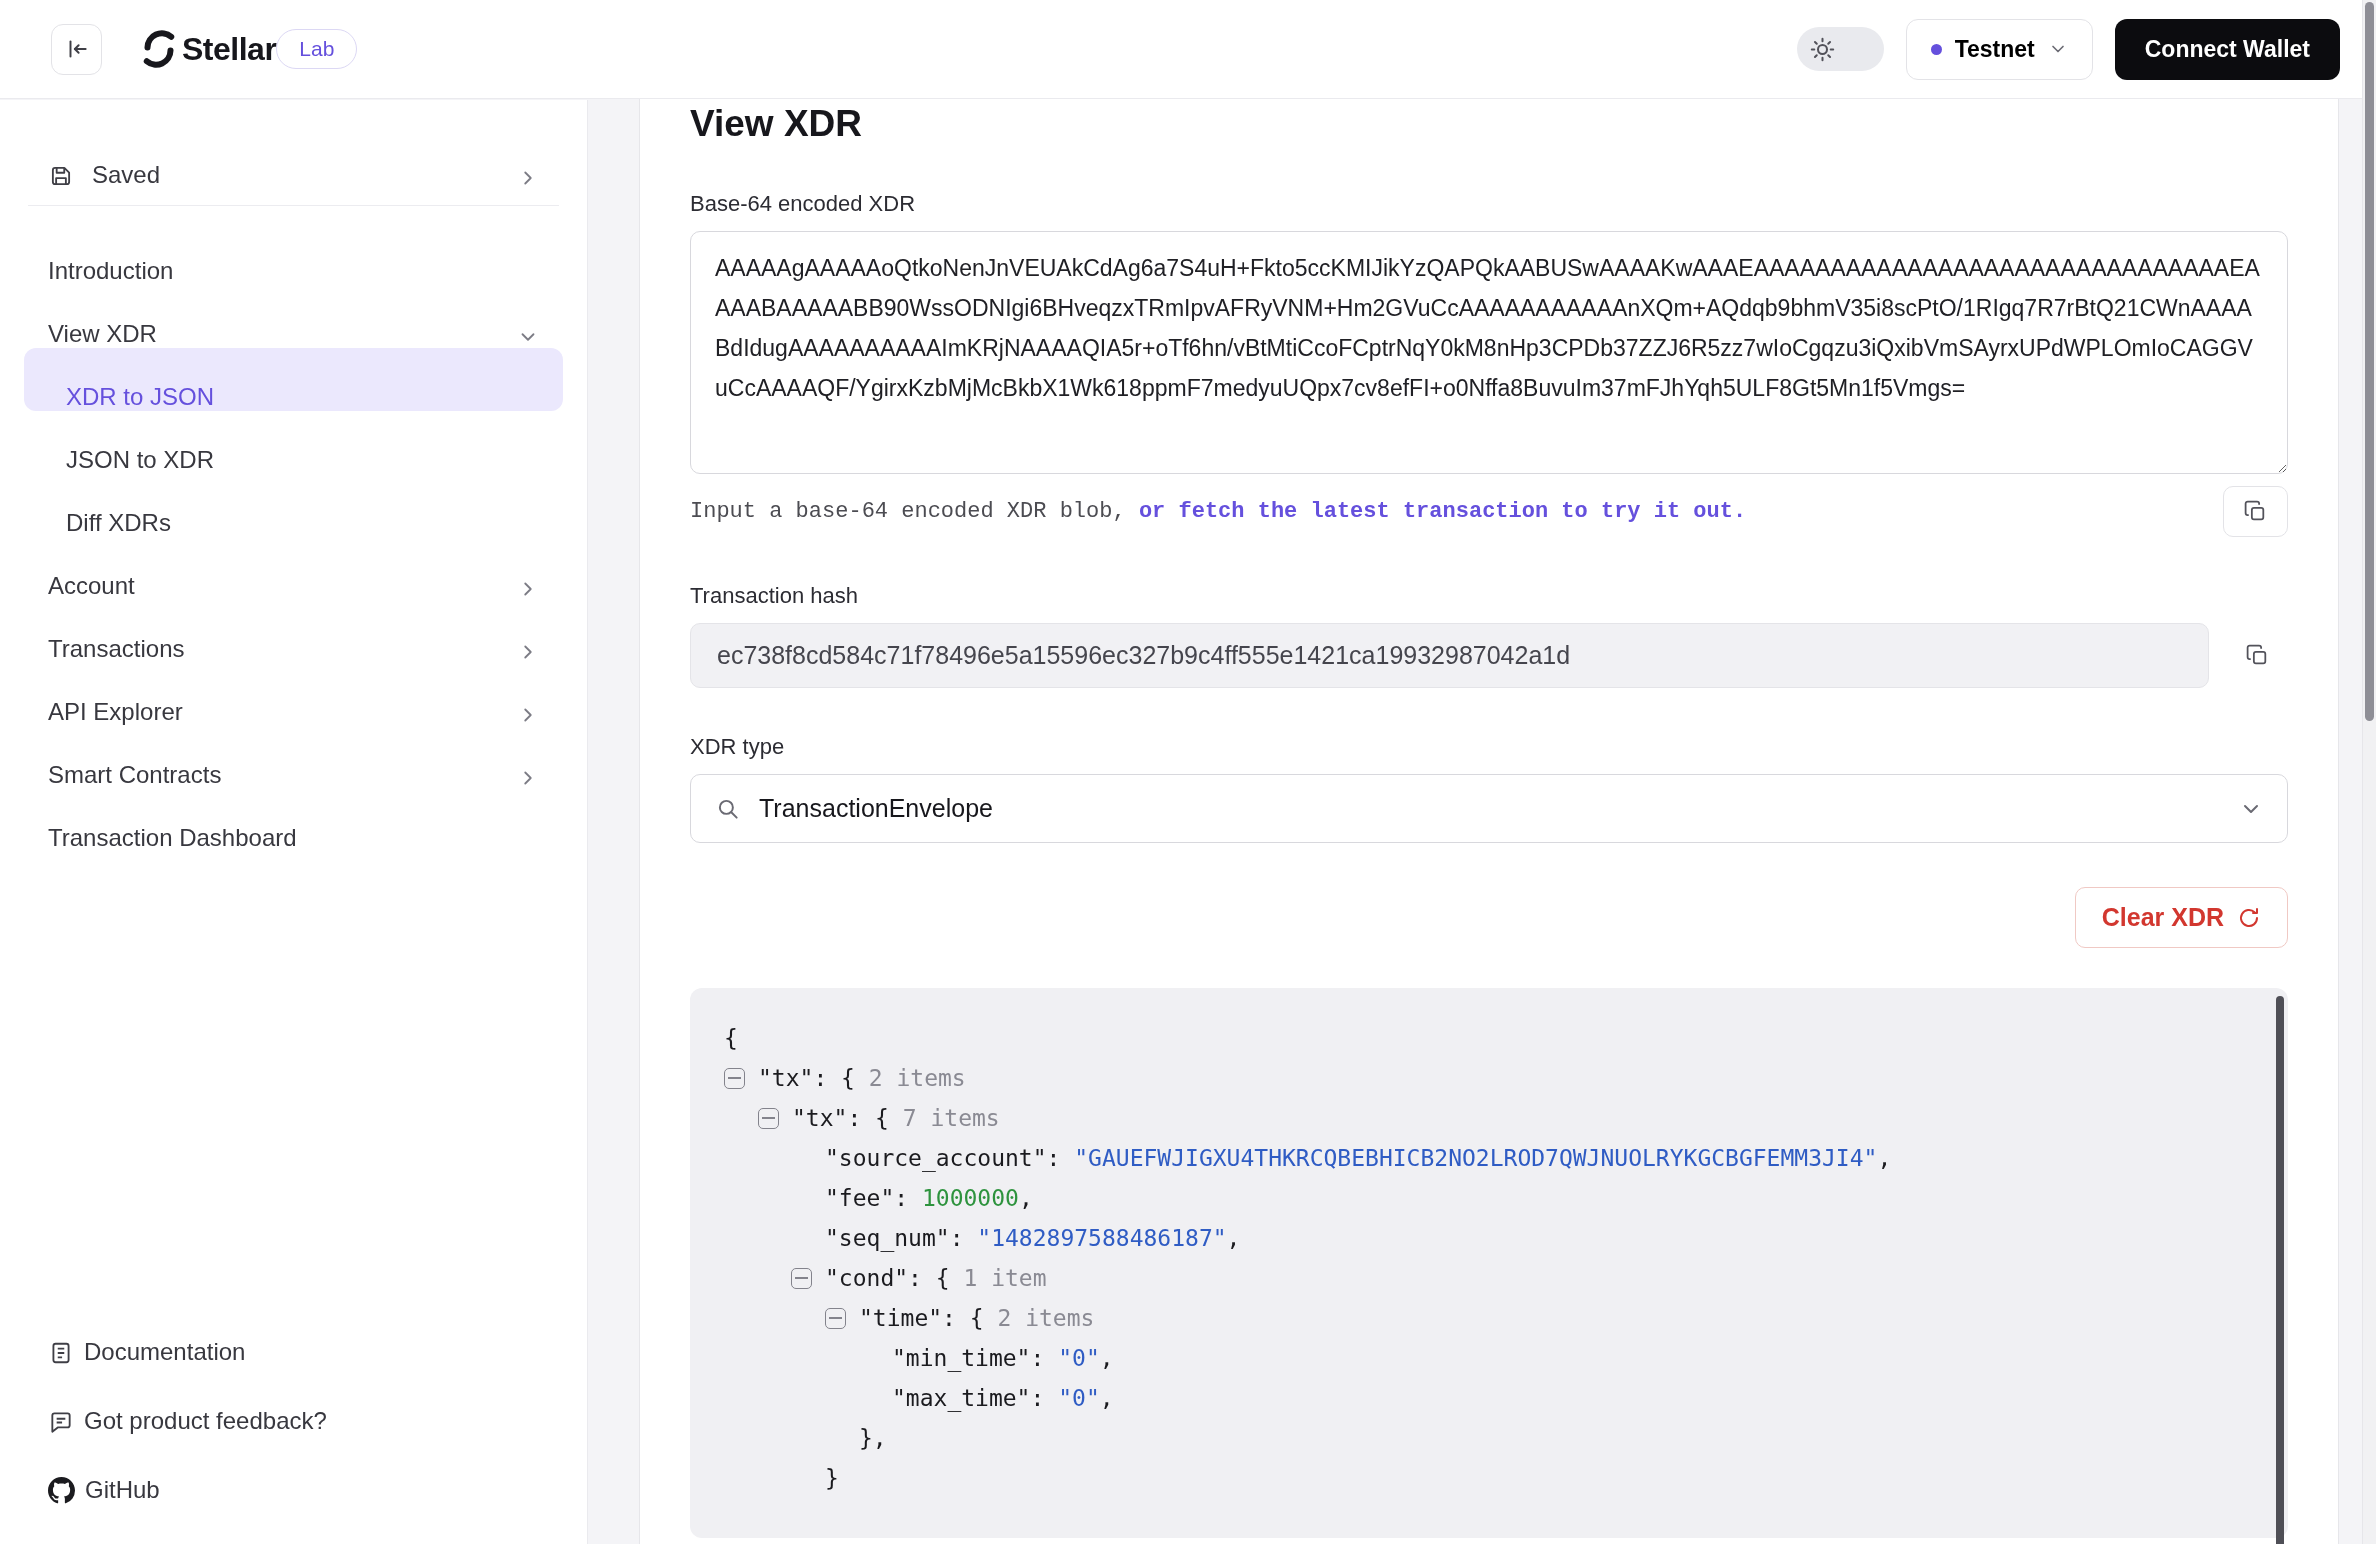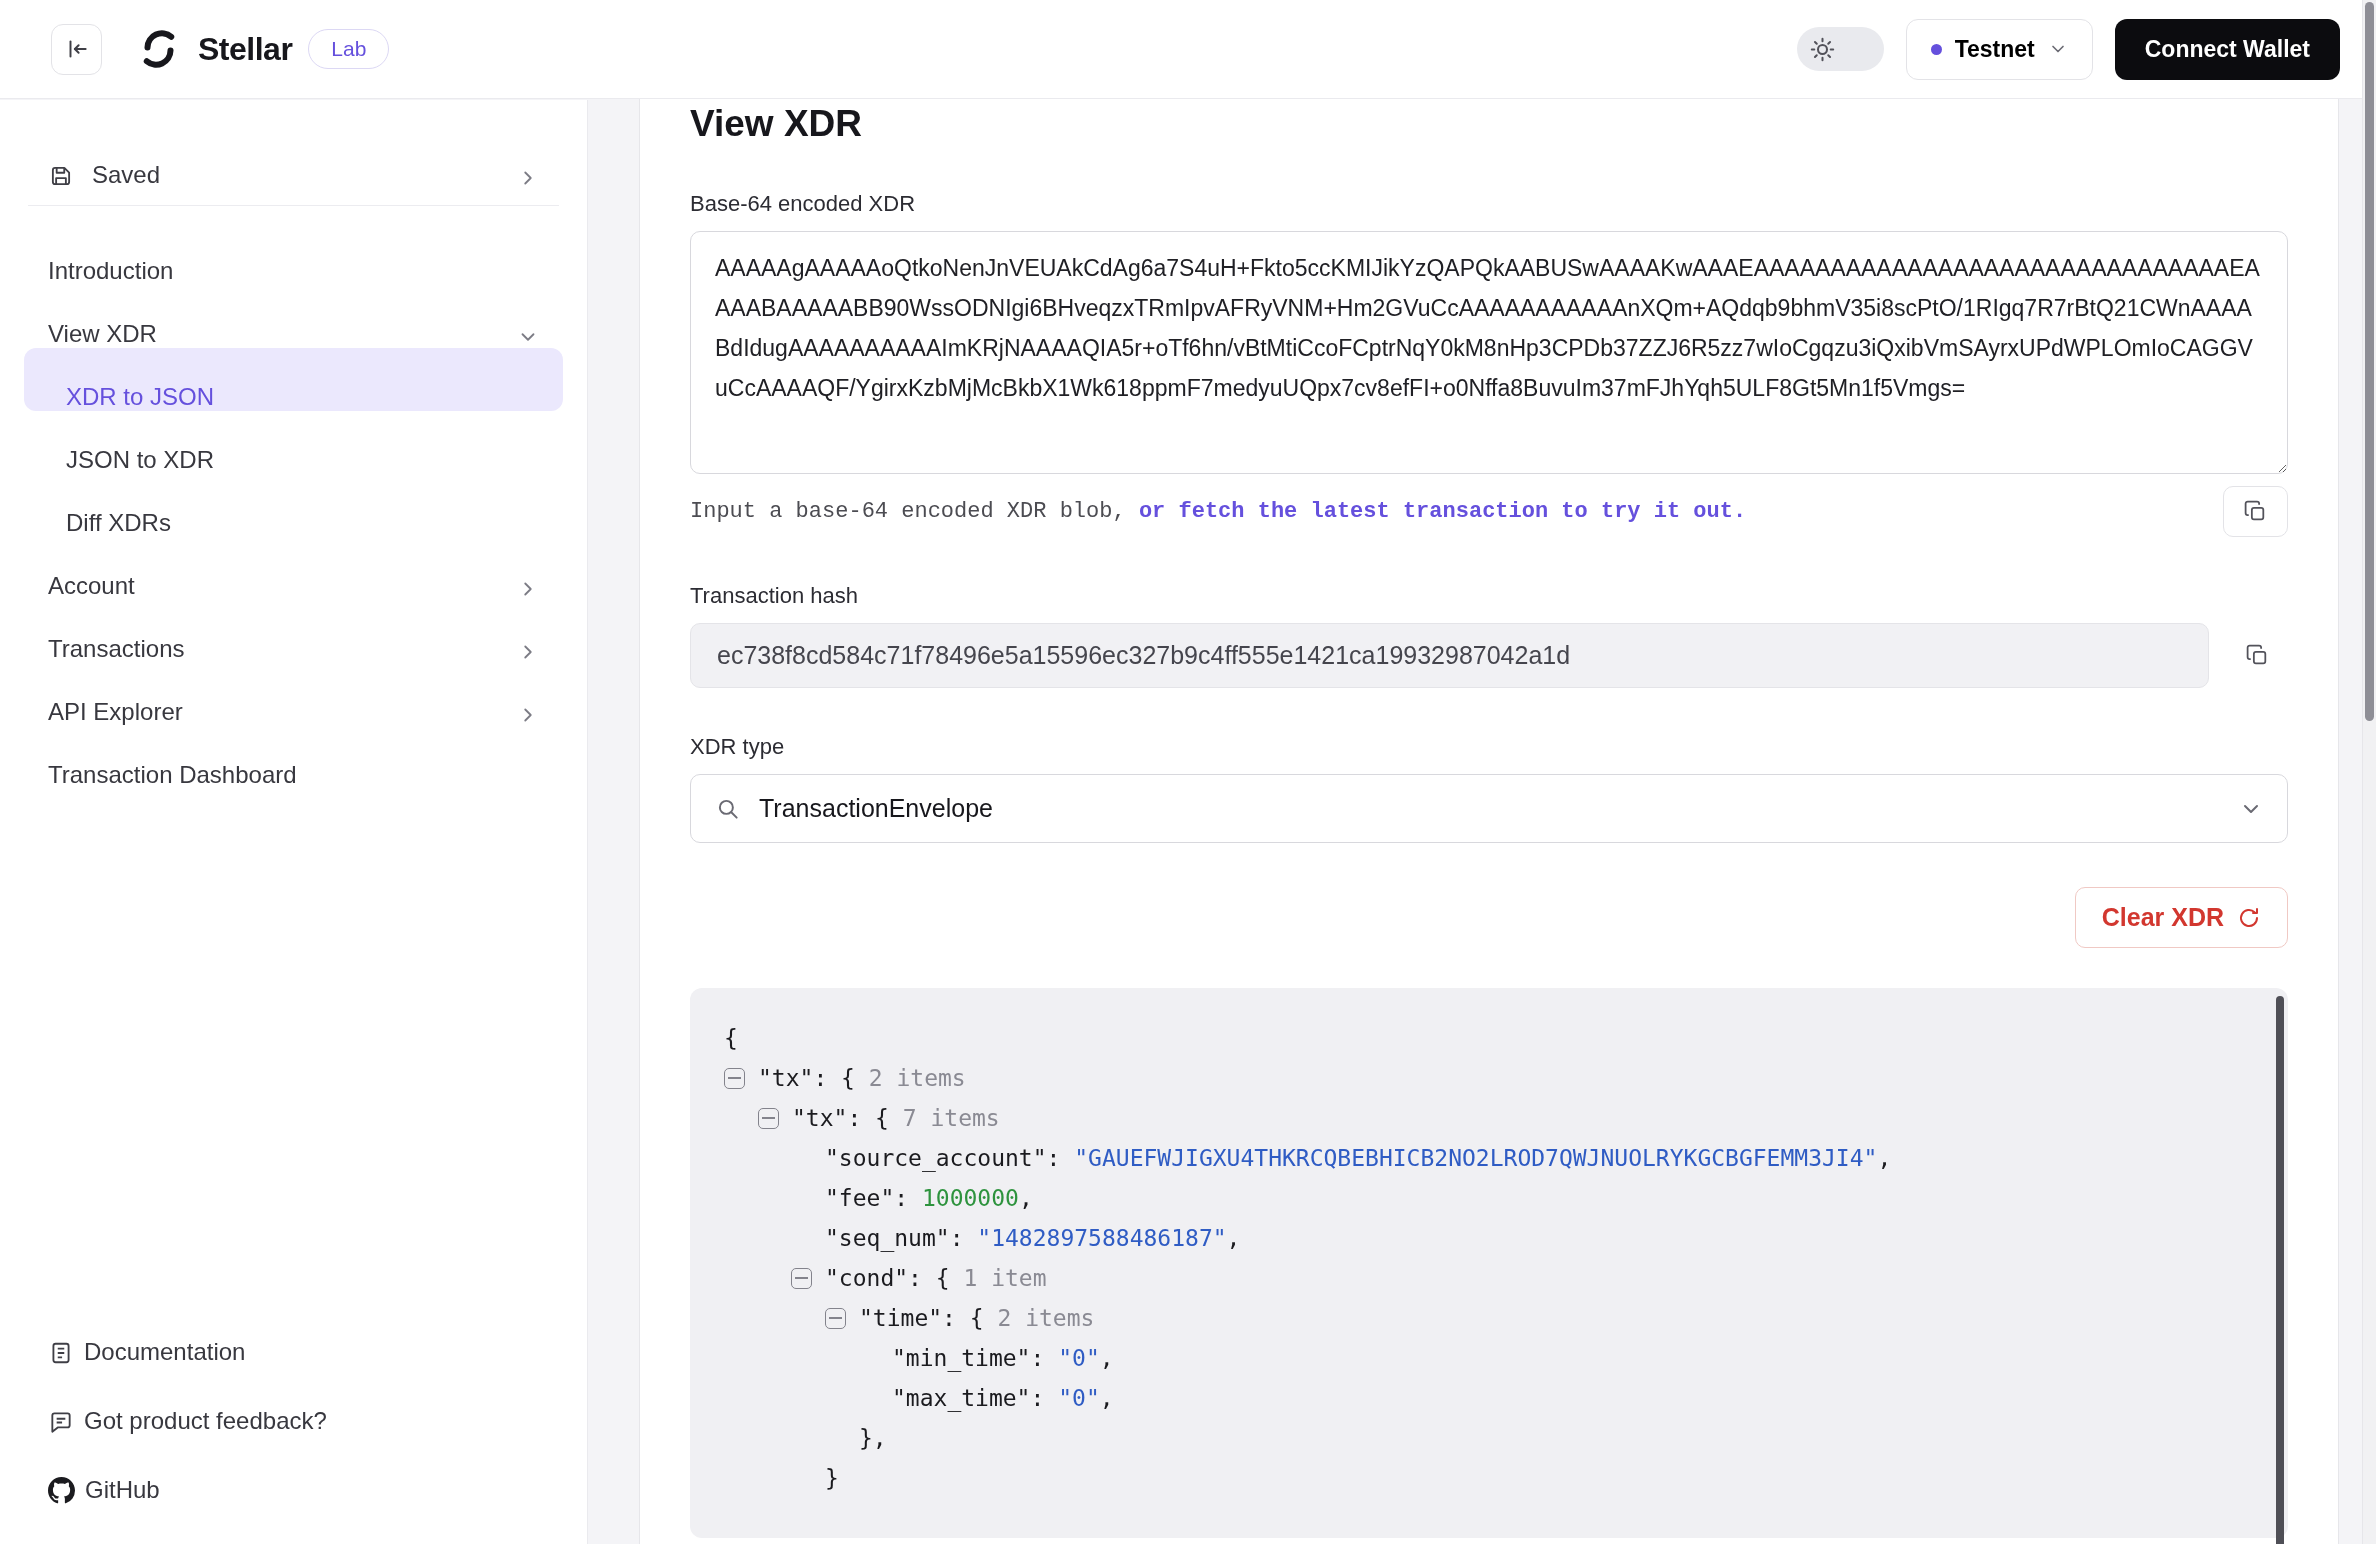--- a/index.html
+++ b/index.html
@@ -4,21 +4,21 @@
 <style>
   * { box-sizing: border-box; }
   html,body { margin:0; padding:0; width:2376px; height:1544px; overflow:hidden;
     font-family:"Liberation Sans", sans-serif; background:#f4f4f7; color:#1b1b1f; }
 
   
   .header { position:fixed; top:0; left:0; width:2376px; height:99px; background:#fff;
     border-bottom:1px solid #eaeaee; display:flex; align-items:center; padding:0 36px 0 51px; z-index:20; }
   .collapse-btn { width:51px; height:51px; border:1px solid #e3e3e7; border-radius:12px; background:#fff;
     display:flex; align-items:center; justify-content:center; cursor:pointer; }
-  .brand { display:flex; align-items:center; gap:16px; margin-left:34px; }
+  .brand { display:flex; align-items:center; margin-left:34px; }
   .brand-name { font-size:32px; font-weight:600; letter-spacing:-0.5px; color:#17171c; }
   .lab-badge { font-size:21px; color:var(--accent-purple,#6550dd); border:1px solid #dcd8f4;
     border-radius:989px; padding:7px 22px; font-weight:500; }
   .header-right { margin-left:auto; display:flex; align-items:center; gap:22px; }
   .theme-toggle { width:87px; height:44px; border-radius:22px; background:#e9eaee; display:flex;
     align-items:center; padding-left:12px; cursor:pointer; }
   .network-btn { height:61px; border:1px solid #e3e3e7; border-radius:12px; background:#fff;
     display:flex; align-items:center; gap:13px; padding:0 24px; font-size:23px; font-weight:600; cursor:pointer; }
   .network-dot { width:11px; height:11px; border-radius:50%; background:var(--accent-purple,#6550dd); }
   .connect-btn { height:61px; border:none; border-radius:12px; background:#0c0c0f; color:#fff;
@@ -192,20 +192,28 @@
   </div>
   <div class="side-item">
     <span class="lbl">API Explorer</span>
     <span class="chev icon">
       <svg width="22" height="22" viewBox="0 0 24 24" fill="none" stroke="currentColor" stroke-width="2" stroke-linecap="round" stroke-linejoin="round">
           <path d="M9 6l6 6-6 6"></path>
         </svg>
     </span>
   </div>
   <div class="side-item">
+    <span class="lbl">Smart Contracts</span>
+    <span class="chev icon">
+      <svg width="22" height="22" viewBox="0 0 24 24" fill="none" stroke="currentColor" stroke-width="2" stroke-linecap="round" stroke-linejoin="round">
+          <path d="M9 6l6 6-6 6"></path>
+        </svg>
+    </span>
+  </div>
+  <div class="side-item">
     <span class="lbl">Transaction Dashboard</span>
   </div>
 
   <div class="side-footer">
     <div class="side-item">
       <span class="icon">
         <svg width="26" height="26" viewBox="0 0 24 24" fill="none" stroke="#3f3f46" stroke-width="1.7" stroke-linejoin="round">
           <rect x="5" y="3.5" width="14" height="17" rx="2"></rect>
             <path d="M9 8h6M9 12h6M9 16h4"></path>
         </svg>

